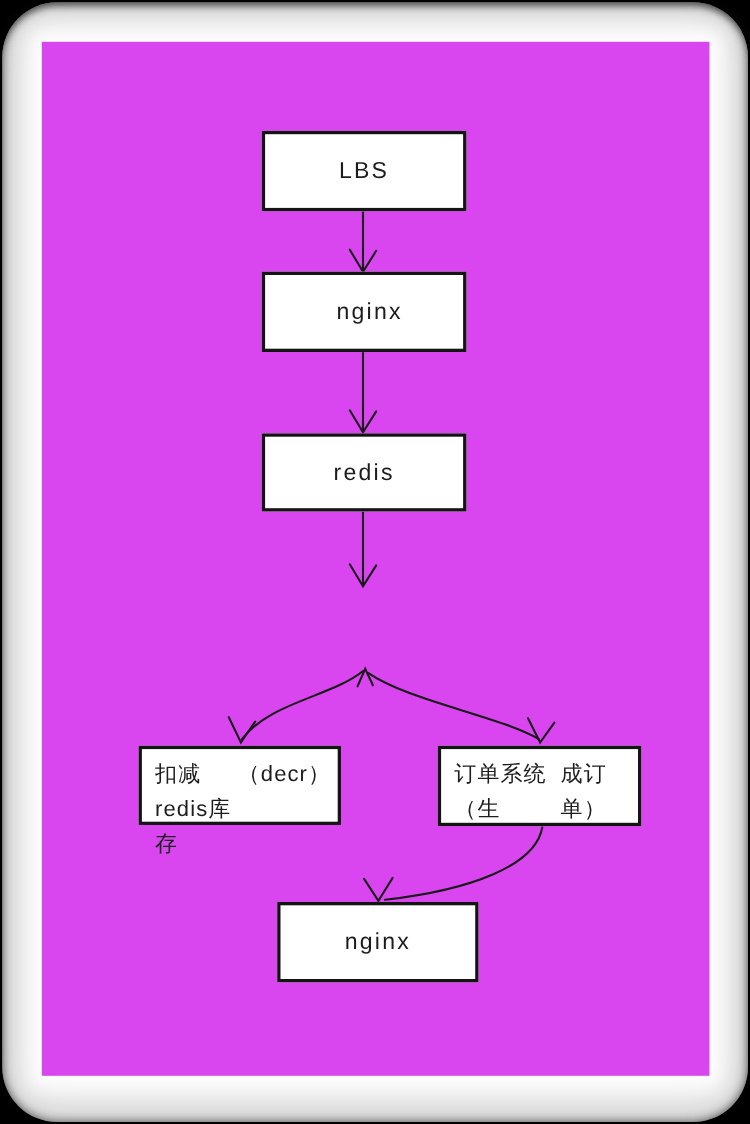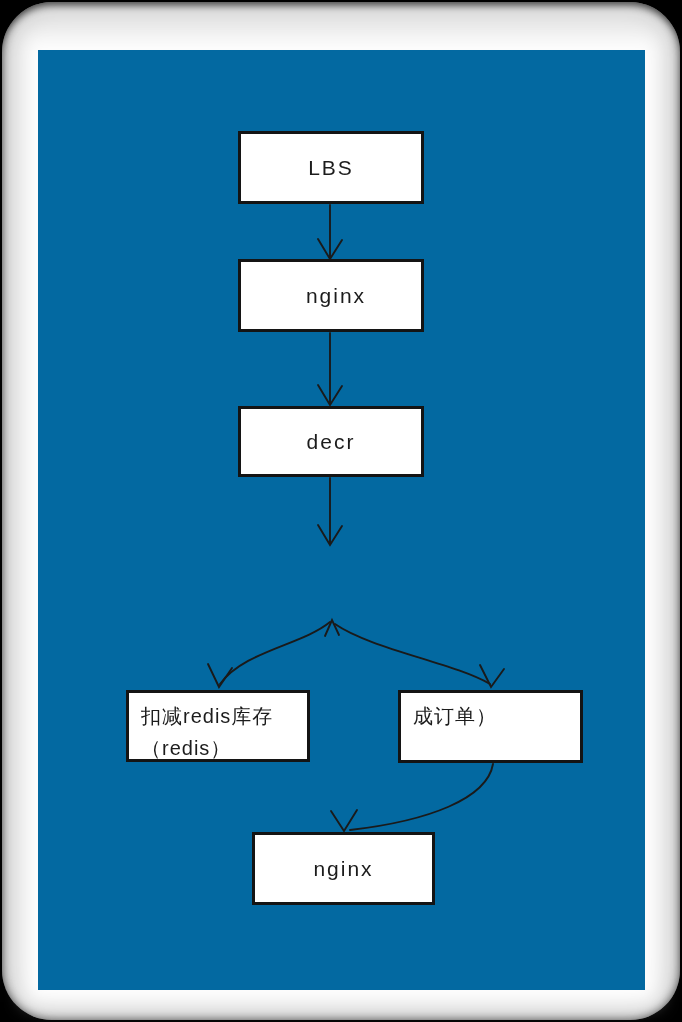--- a/index.html
+++ b/index.html
@@ -19,40 +19,40 @@
     background: #ececec;
     box-shadow:
       inset 0 7px 7px -3px rgba(0,0,0,0.55),
       inset 0 -5px 8px -3px rgba(0,0,0,0.35),
       inset 6px 0 8px -4px rgba(0,0,0,0.30),
       inset -6px 0 8px -4px rgba(0,0,0,0.30),
       inset 0 0 28px 6px rgba(0,0,0,0.16);
   }
   .page {
     position: absolute;
-    left: 36px; top: 48px;
+    left: 36px; top: 36px;
     width: 607px; height: 940px;
-    background: #0369a1;
+    background: #d946ef;
     box-shadow: 0 0 18px 12px rgba(255,255,255,0.95);
   }
   .node {
     position: absolute;
     box-sizing: border-box;
     border: 3px solid #141414;
     background: #fff;
     color: #1c1c1c;
     display: flex;
     align-items: center;
     justify-content: center;
     text-align: center;
   }
   .node.latin { font-size: 21px; letter-spacing: 2px; }
   .node.cjk   { font-size: 21px; letter-spacing: 2px; }
   .node.twoline {
-    flex-direction: column;
+    flex-direction: row;
     align-items: flex-start;
     justify-content: flex-start;
     padding: 7px 6px 0 12px;
     font-size: 20px;
     letter-spacing: 1px;
     line-height: 32px;
     text-align: left;
   }
   #node-lbs     { left: 200px; top:  81px; width: 186px; height: 73px; }
   #node-nginx   { left: 200px; top: 209px; width: 186px; height: 73px; padding-left: 10px; }
@@ -126,30 +126,31 @@
 
     <div class="node latin" id="node-lbs">
       <span>LBS</span>
     </div>
 
     <div class="node latin" id="node-nginx">
       <span>nginx</span>
     </div>
 
     <div class="node latin" id="node-redis">
-      <span>decr</span>
+      <span>redis</span>
     </div>
 
 
     <div class="node twoline" id="node-decr">
       <span>扣减redis库存</span>
-      <span>（redis）</span>
+      <span>（decr）</span>
     </div>
 
     <div class="node twoline" id="node-order">
+      <span>订单系统（生</span>
       <span>成订单）</span>
     </div>
 
     <div class="node latin" id="node-mysql">
       <span>nginx</span>
     </div>
 
   </div>
 
 </div>

